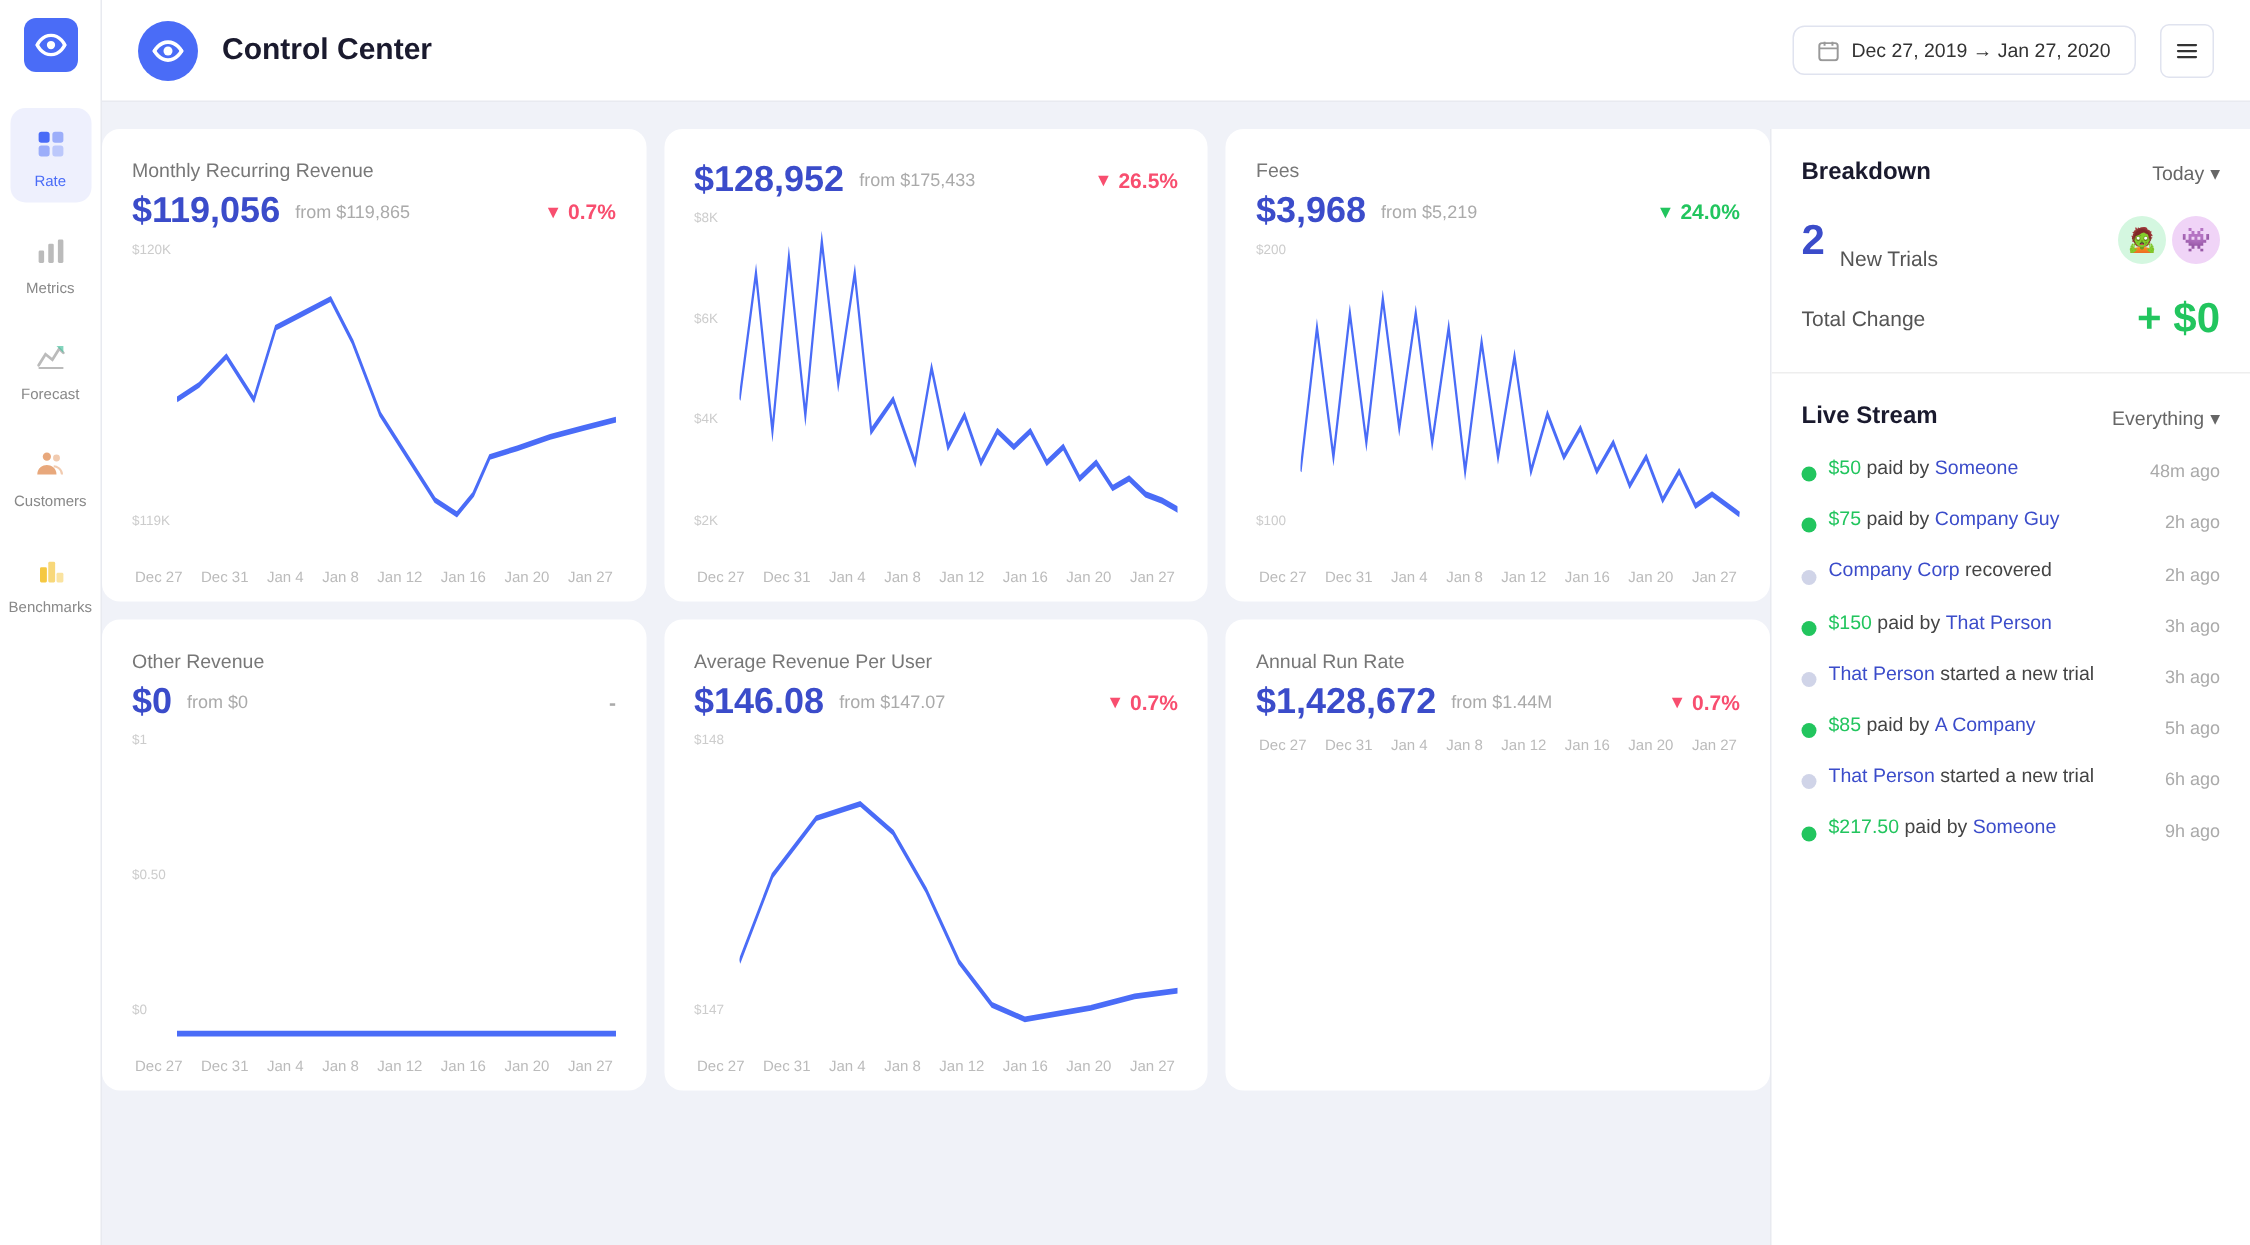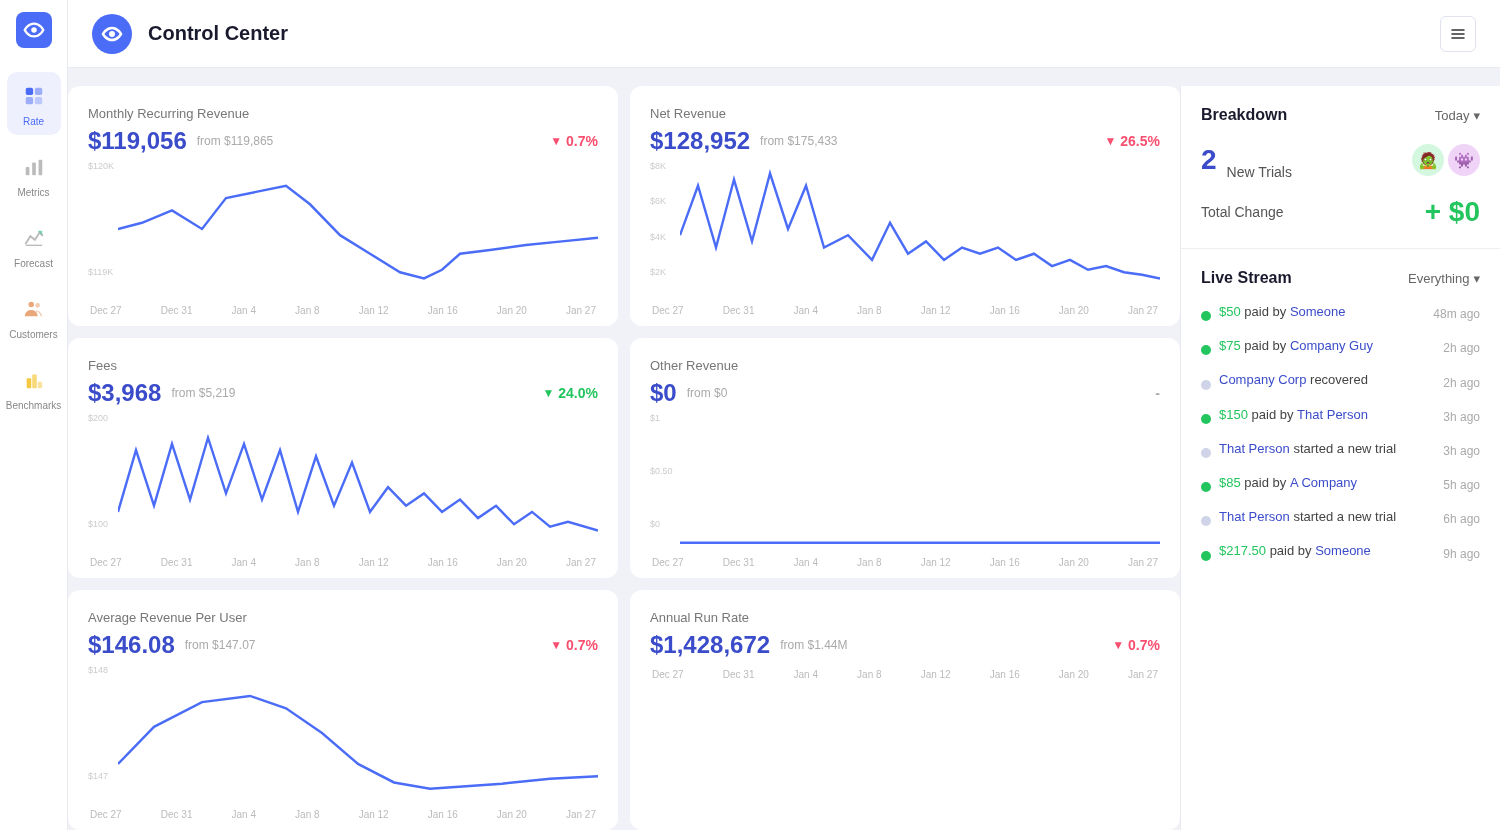--- a/index.html
+++ b/index.html
@@ -77,21 +77,21 @@
       display: flex;
       overflow: hidden;
     }
 
     
     .charts-grid {
       flex: 1;
       overflow-y: auto;
       padding: 0;
       display: grid;
-      grid-template-columns: 1fr 1fr;
+      grid-template-columns: 1fr 1fr 1fr;
       grid-template-rows: repeat(3, auto);
       gap: 12px;
     }
 
     .chart-card {
       background: #fff;
       border-radius: 12px;
       padding: 20px 20px 10px;
       display: flex;
       flex-direction: column;
@@ -278,20 +278,27 @@
 
   <div class="header">
     <div class="header-logo">
       <svg width="24" height="24" viewBox="0 0 24 24" fill="none">
         <path d="M3 12C3 12 6 6 12 6C18 6 21 12 21 12" stroke="white" stroke-width="2.5" stroke-linecap="round"></path>
         <path d="M3 12C3 12 6 18 12 18C18 18 21 12 21 12" stroke="white" stroke-width="2.5" stroke-linecap="round"></path>
         <circle cx="12" cy="12" r="3" fill="white"></circle>
       </svg>
     </div>
     <span class="header-title">Control Center</span>
+    <button class="date-range-btn">
+      <svg width="14" height="14" viewBox="0 0 16 16" fill="none">
+          <rect x="1" y="2" width="14" height="13" rx="2" stroke="#999" stroke-width="1.5"></rect>
+          <path d="M5 1v3M11 1v3M1 6h14" stroke="#999" stroke-width="1.5"></path>
+        </svg>
+      <span>Dec 27, 2019  →  Jan 27, 2020</span>
+    </button>
     <button class="hamburger-btn">
       <svg width="16" height="16" viewBox="0 0 16 16" fill="none">
           <path d="M2 4h12M2 8h12M2 12h12" stroke="#333" stroke-width="1.5" stroke-linecap="round"></path>
         </svg>
     </button>
   </div>
 
   <div class="content-area">
 
     <div class="charts-grid">
@@ -321,21 +328,20 @@
             <span>Jan 4</span>
             <span>Jan 8</span>
             <span>Jan 12</span>
             <span>Jan 16</span>
             <span>Jan 20</span>
             <span>Jan 27</span>
         </div>
       </div>
 
       <div class="chart-card">
-        <div class="chart-card-title">Net Revenue</div>
         <div class="chart-card-value-row">
           <span class="chart-card-value">$128,952</span>
           <span class="chart-card-from">from $175,433</span>
           <div class="chart-card-change change-red">
             <span class="arrow-down">▼</span>
             <span>26.5%</span>
           </div>
         </div>
         <div class="chart-wrapper">
           <div class="y-labels">

